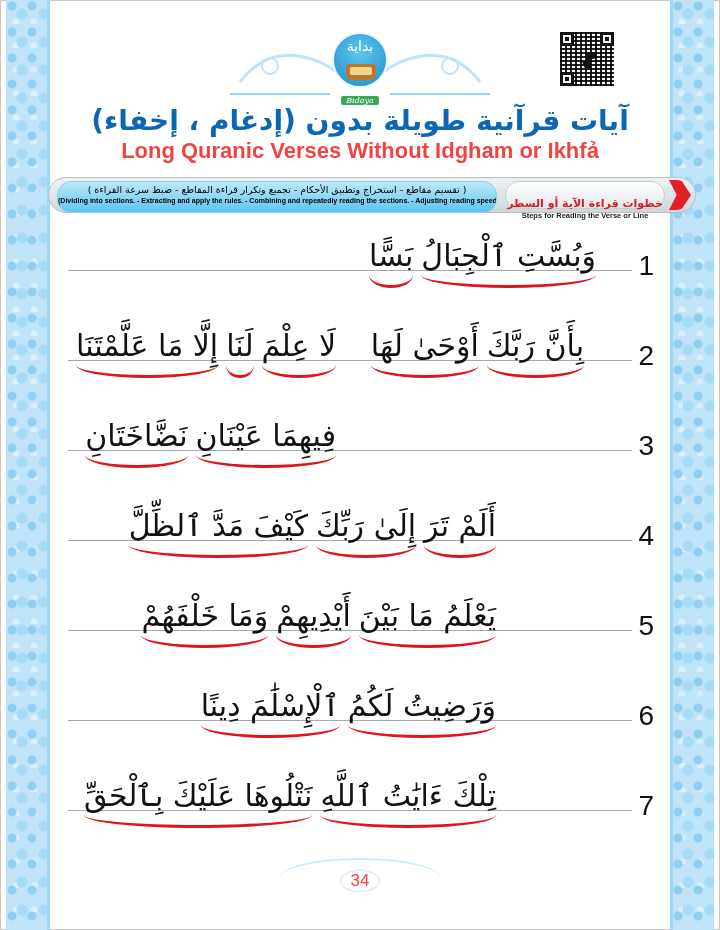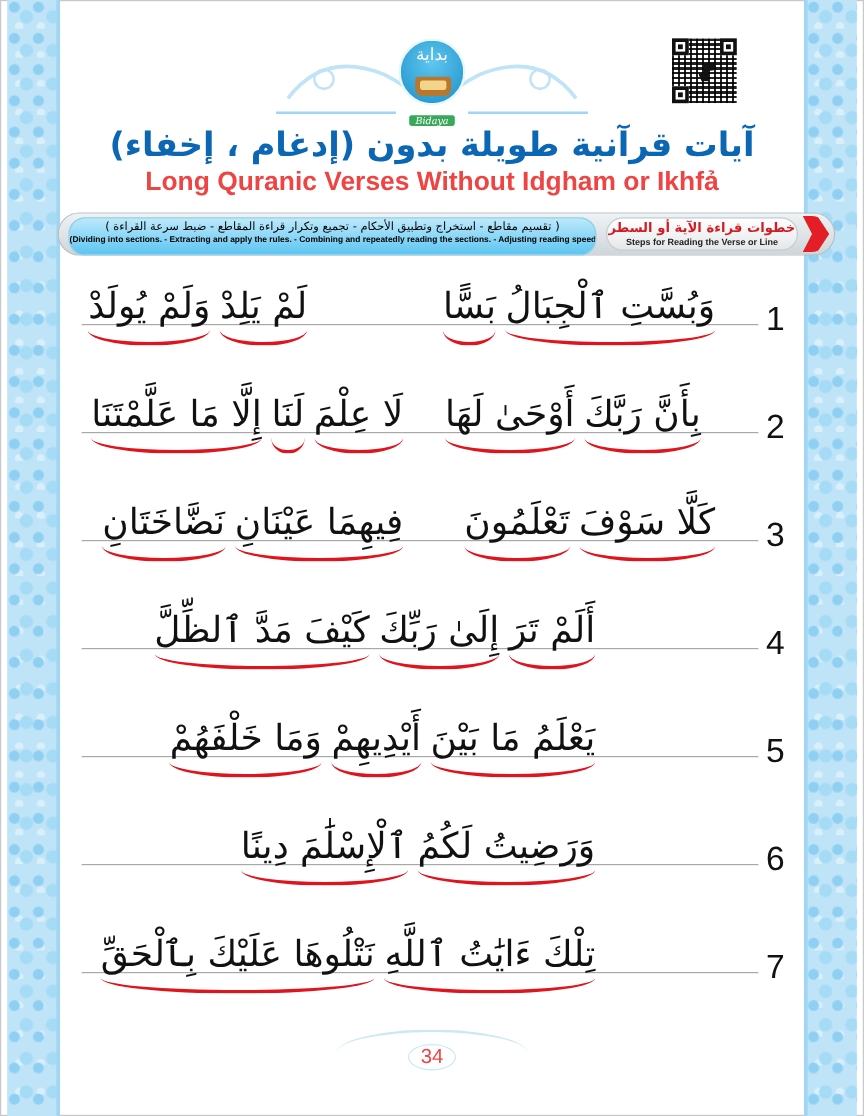--- a/index.html
+++ b/index.html
@@ -106,21 +106,21 @@
       display: block; font-size: 7px; line-height: 10px; color: #000; font-weight: bold; white-space: nowrap;
       font-family: "Liberation Sans", sans-serif;
     }
     .steps-label {
       position: absolute; top: 3px; left: 456px; width: 160px; height: 28px;
       background: linear-gradient(#ffffff, #e4e7e9);
       border-radius: 14px; border: 1px solid #c7cdd1; text-align: center;
     }
     .steps-label .ar {
       display: block; direction: rtl; font-size: 11px; font-weight: bold; color: #d21d24; line-height: 14px;
-      font-family: "DejaVu Sans", sans-serif; margin-top: 1px;
+      font-family: "DejaVu Sans", sans-serif; margin-top: 15px;
     }
     .steps-label .en {
       display: block; font-size: 7.5px; font-weight: bold; color: #222; line-height: 10px;
       font-family: "Liberation Sans", sans-serif;
     }
     .steps-arrow {
       position: absolute; top: 2px; right: 4px; width: 22px; height: 30px;
       background: #e41e26; clip-path: polygon(0 0, 55% 0, 100% 50%, 55% 100%, 0 100%, 35% 50%);
       border-radius: 0 15px 15px 0;
     }
@@ -207,42 +207,36 @@
     <span class="en">Steps for Reading the Verse or Line</span>
   </div>
   <div class="steps-arrow"></div>
 </div>
 
 <div class="verse" style="top:232px">
   <div class="baseline"></div>
   <div class="ar-text" style="right:60px">
     <span class="seg">وَبُسَّتِ ٱلْجِبَالُ</span><span class="seg">بَسًّا</span>
   </div>
-  <div class="ar-text" style="right:400px">
-    <span class="seg">لَمْ يَلِدْ</span><span class="seg">وَلَمْ يُولَدْ</span>
-  </div>
   <span class="num">1</span>
 </div>
 
 <div class="verse" style="top:322px">
   <div class="baseline"></div>
   <div class="ar-text" style="right:72px">
     <span class="seg">بِأَنَّ رَبَّكَ</span><span class="seg">أَوْحَىٰ لَهَا</span>
   </div>
   <div class="ar-text" style="right:320px">
     <span class="seg">لَا عِلْمَ</span><span class="seg">لَنَا</span><span class="seg">إِلَّا مَا عَلَّمْتَنَا</span>
   </div>
   <span class="num">2</span>
 </div>
 
 <div class="verse" style="top:412px">
   <div class="baseline"></div>
-  <div class="ar-text" style="right:60px">
-    <span class="seg">كَلَّا سَوْفَ</span><span class="seg">تَعْلَمُونَ</span>
-  </div>
   <div class="ar-text" style="right:320px">
     <span class="seg">فِيهِمَا عَيْنَانِ</span><span class="seg">نَضَّاخَتَانِ</span>
   </div>
   <span class="num">3</span>
 </div>
 
 <div class="verse" style="top:502px">
   <div class="baseline"></div>
   <div class="ar-text" style="right:160px">
     <span class="seg">أَلَمْ تَرَ</span><span class="seg">إِلَىٰ رَبِّكَ</span><span class="seg">كَيْفَ مَدَّ ٱلظِّلَّ</span>

